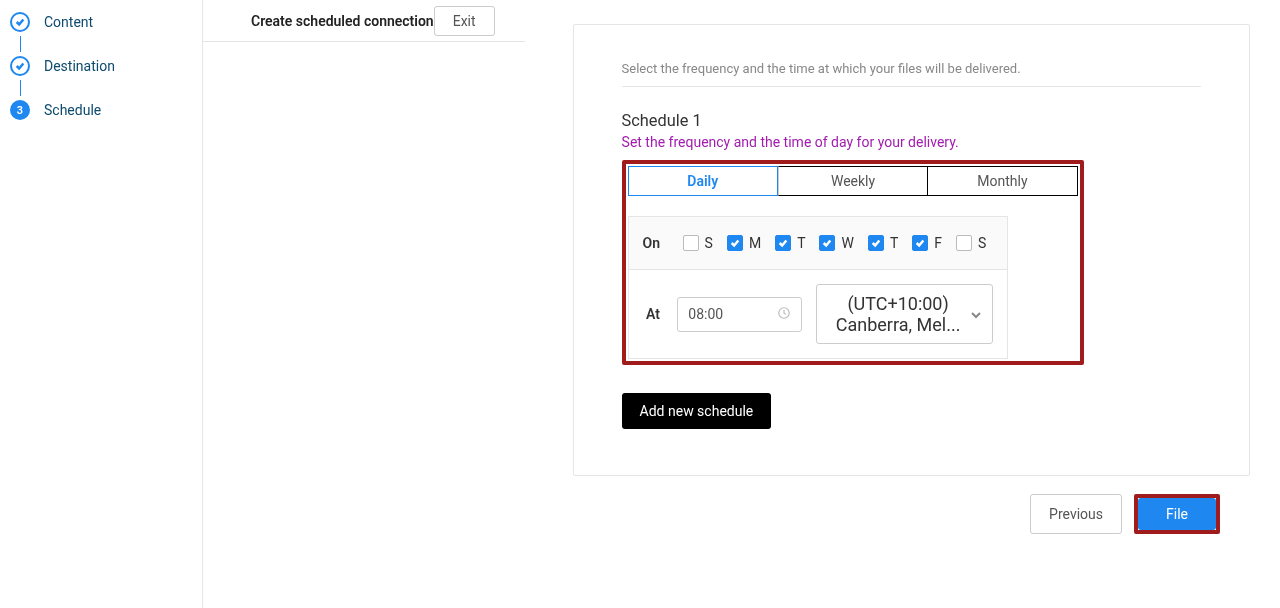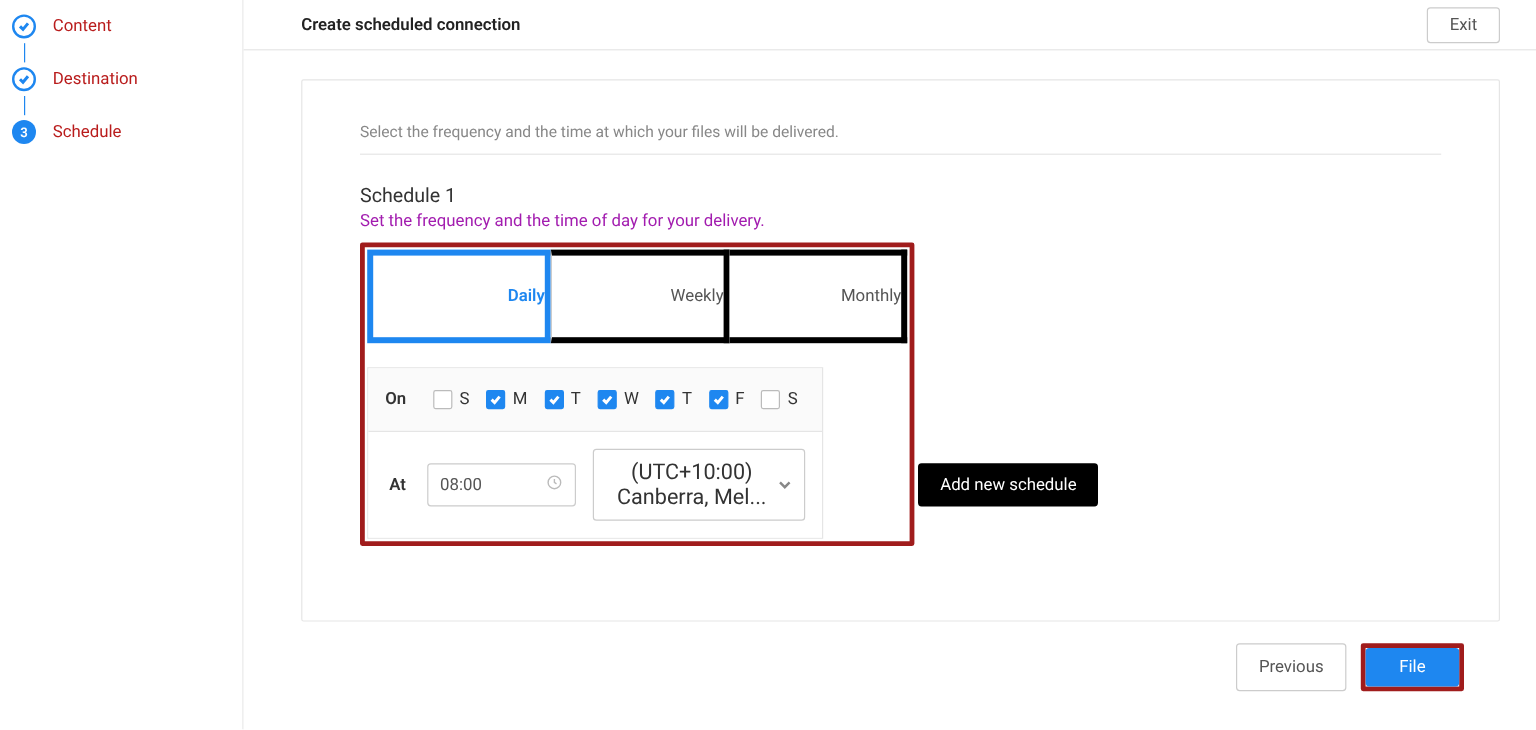--- a/index.html
+++ b/index.html
@@ -55,26 +55,26 @@
     background: #1e87f0;
     color: #fff;
     font-weight: 600;
   }
   .step-connector {
     width: 1px;
     height: 16px;
     background: #1e87f0;
     margin-left: 10px;
   }
-  .step-label { color: #b91c1c; }
+  .step-label { color: #0c4a6e; }
   
   .main {
     flex: 1;
     display: flex;
-    flex-direction: column;
+    flex-direction: row;
     background: #fff;
   }
   .topbar {
     height: 42px;
     border-bottom: 1px solid #e5e5e5;
     display: flex;
     align-items: center;
     justify-content: space-between;
     padding: 0 30px 0 48px;
   }
@@ -130,23 +130,23 @@
     padding: 2px;
     display: inline-block;
     border-radius: 2px;
   }
   .tabs {
     display: flex;
     width: 450px;
   }
   .tab {
     flex: 1;
-    text-align: right;
-    padding: 26px 0;
-    border: 5px solid #000000;
+    text-align: center;
+    padding: 6px 0;
+    border: 1px solid #000000;
     font-size: 14px;
     color: #555;
     cursor: pointer;
     background: #fff;
   }
   .tab:not(:first-child) { border-left: none; }
   .tab.active {
     color: #1e87f0;
     border-color: #1e87f0;
     font-weight: 600;

